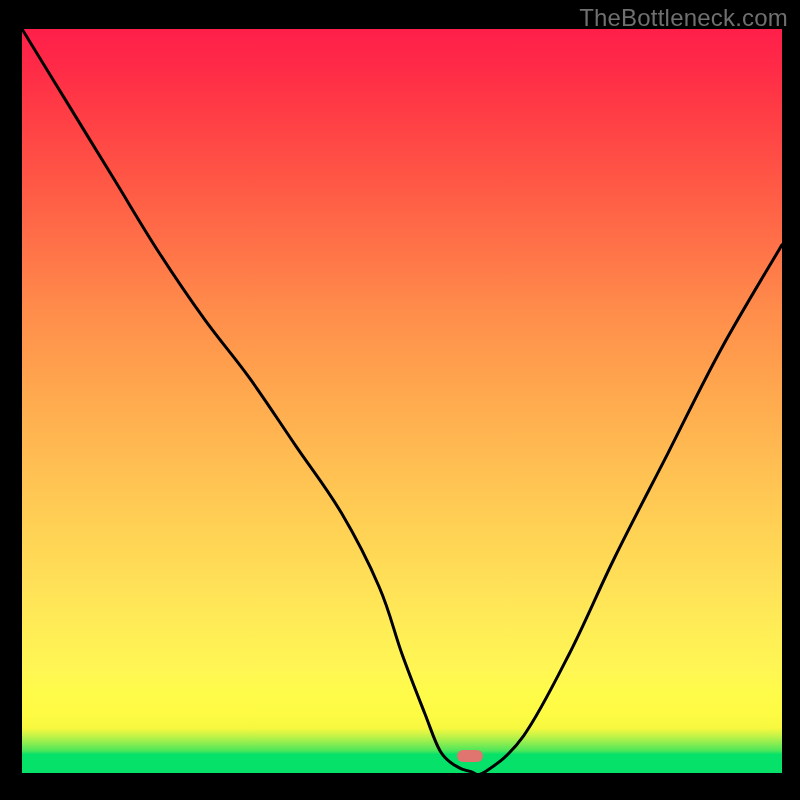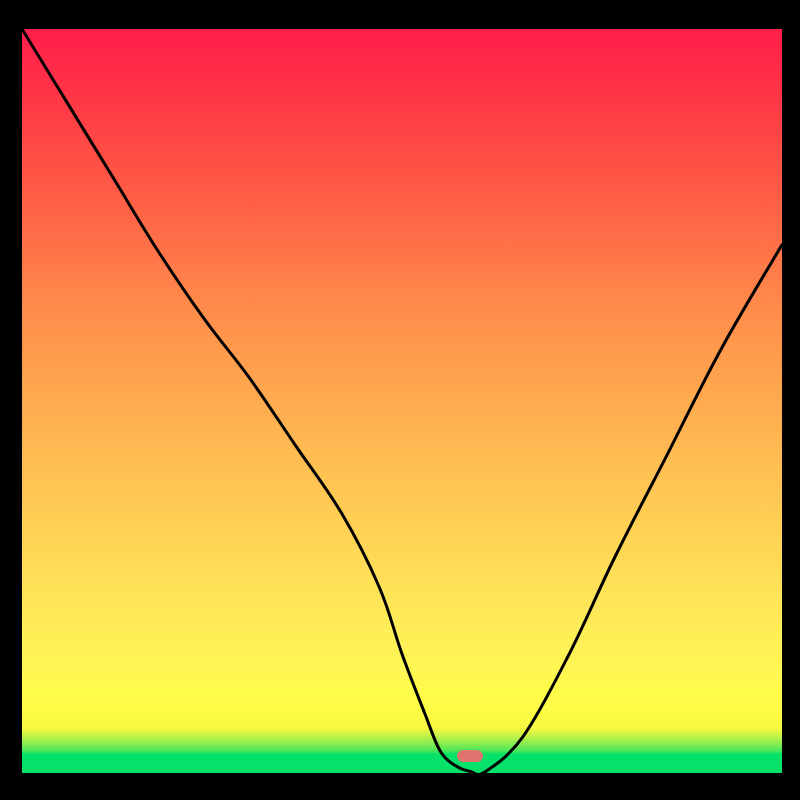--- a/index.html
+++ b/index.html
@@ -76,20 +76,21 @@
     border-radius: 6px;
     background: #e0746e;
     transform: translate(-50%, -50%);
     z-index: 3;
   }
 </style>
 </head>
 <body>
 
 <div class="frame">
+  <div class="watermark">TheBottleneck.com</div>
 
   <div class="plot">
     <svg viewBox="0 0 760 744" preserveAspectRatio="none">
       <path d="M 0.00 0.00 C 8.21 13.39, 29.18 47.62, 45.60 74.40 C 62.02 101.18, 74.78 122.02, 91.20 148.80 C 107.62 175.58, 120.38 197.76, 136.80 223.20 C 153.22 248.64, 165.98 267.39, 182.40 290.16 C 198.82 312.93, 211.58 326.91, 228.00 349.68 C 244.42 372.45, 257.18 392.53, 273.60 416.64 C 290.02 440.75, 304.15 458.16, 319.20 483.60 C 334.25 509.04, 346.26 532.56, 357.20 558.00 C 368.14 583.44, 371.79 602.19, 380.00 624.96 C 388.21 647.73, 395.96 667.07, 402.80 684.48 C 409.64 701.89, 412.53 712.31, 418.00 721.68 C 423.47 731.05, 427.73 732.81, 433.20 736.56 C 438.67 740.31, 442.93 741.44, 448.40 742.51 C 453.87 743.58, 454.02 748.94, 463.60 742.51 C 473.18 736.08, 486.55 727.96, 501.60 706.80 C 516.65 685.64, 530.78 657.10, 547.20 624.96 C 563.62 592.82, 575.02 564.40, 592.80 528.24 C 610.58 492.08, 626.85 461.58, 646.00 424.08 C 665.15 386.58, 678.68 357.42, 699.20 319.92 C 719.72 282.42, 749.06 234.51, 760.00 215.76" fill="none" stroke="#000" stroke-width="3" stroke-linecap="round" stroke-linejoin="round"></path>
     </svg>
     <div class="marker" style="left: 59%; bottom: 2.3%; top: auto; transform: translate(-50%, 50%);"></div>
   </div>
 </div>
 
 </body></html>

